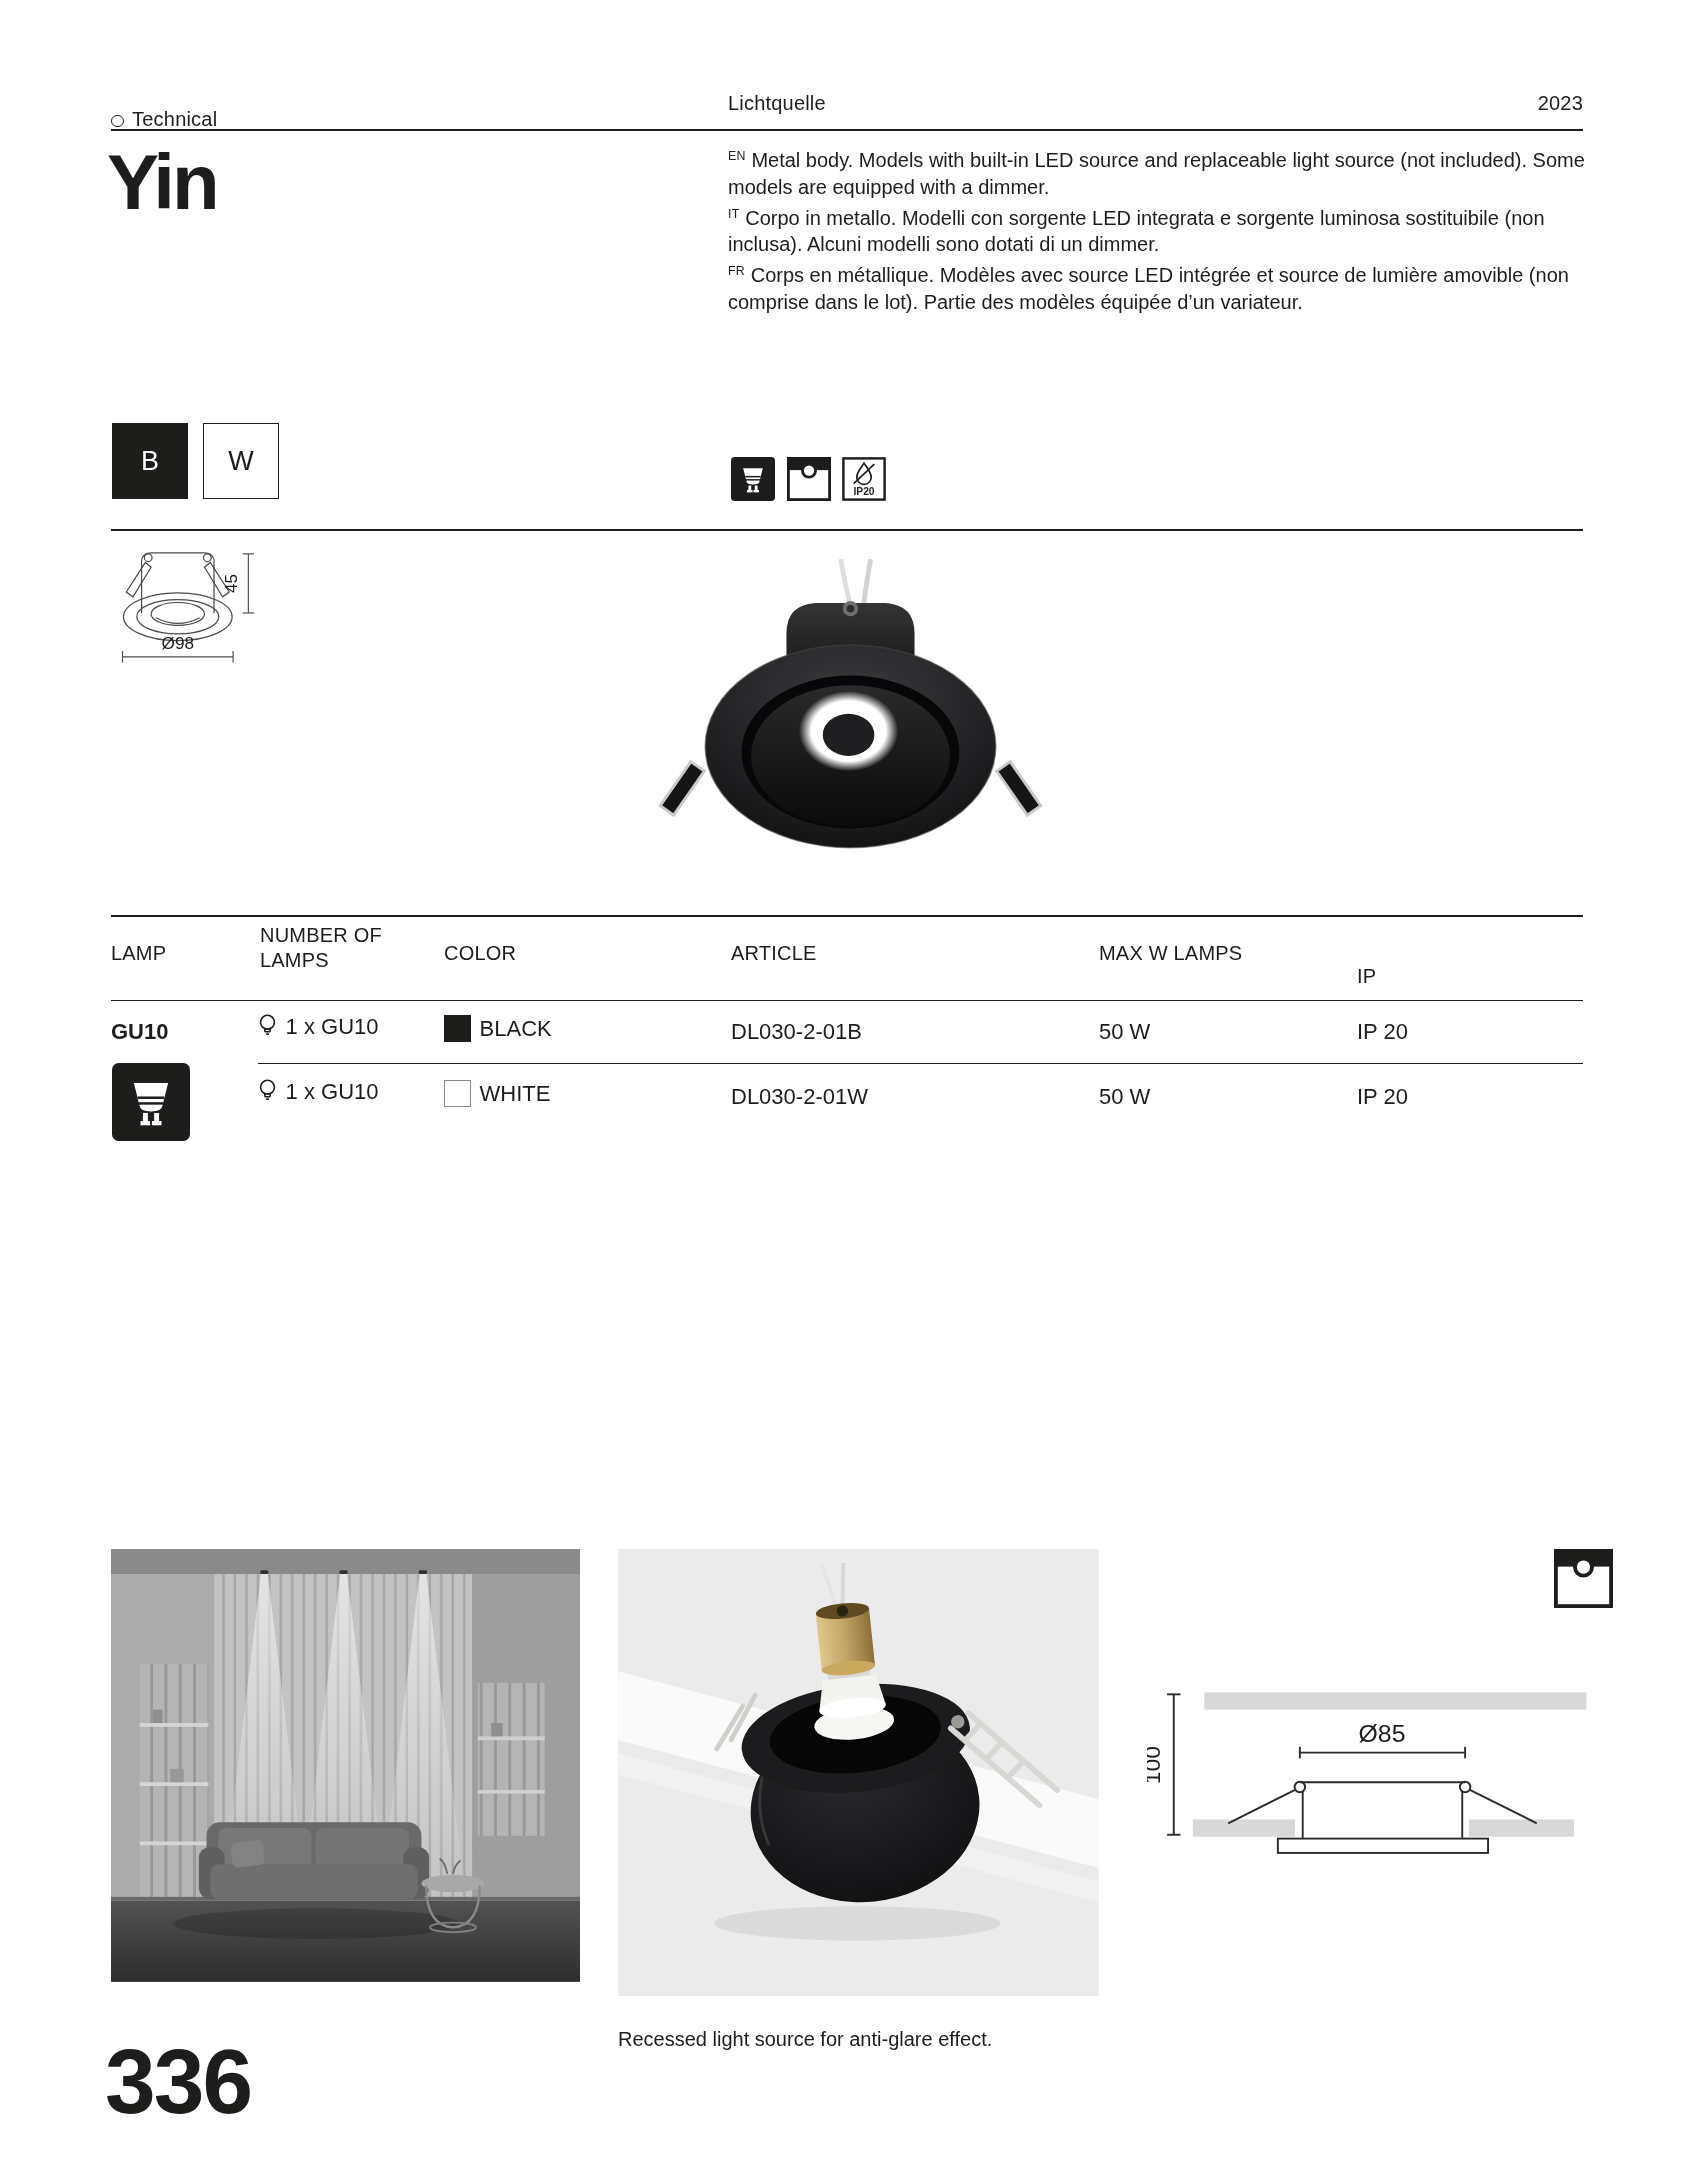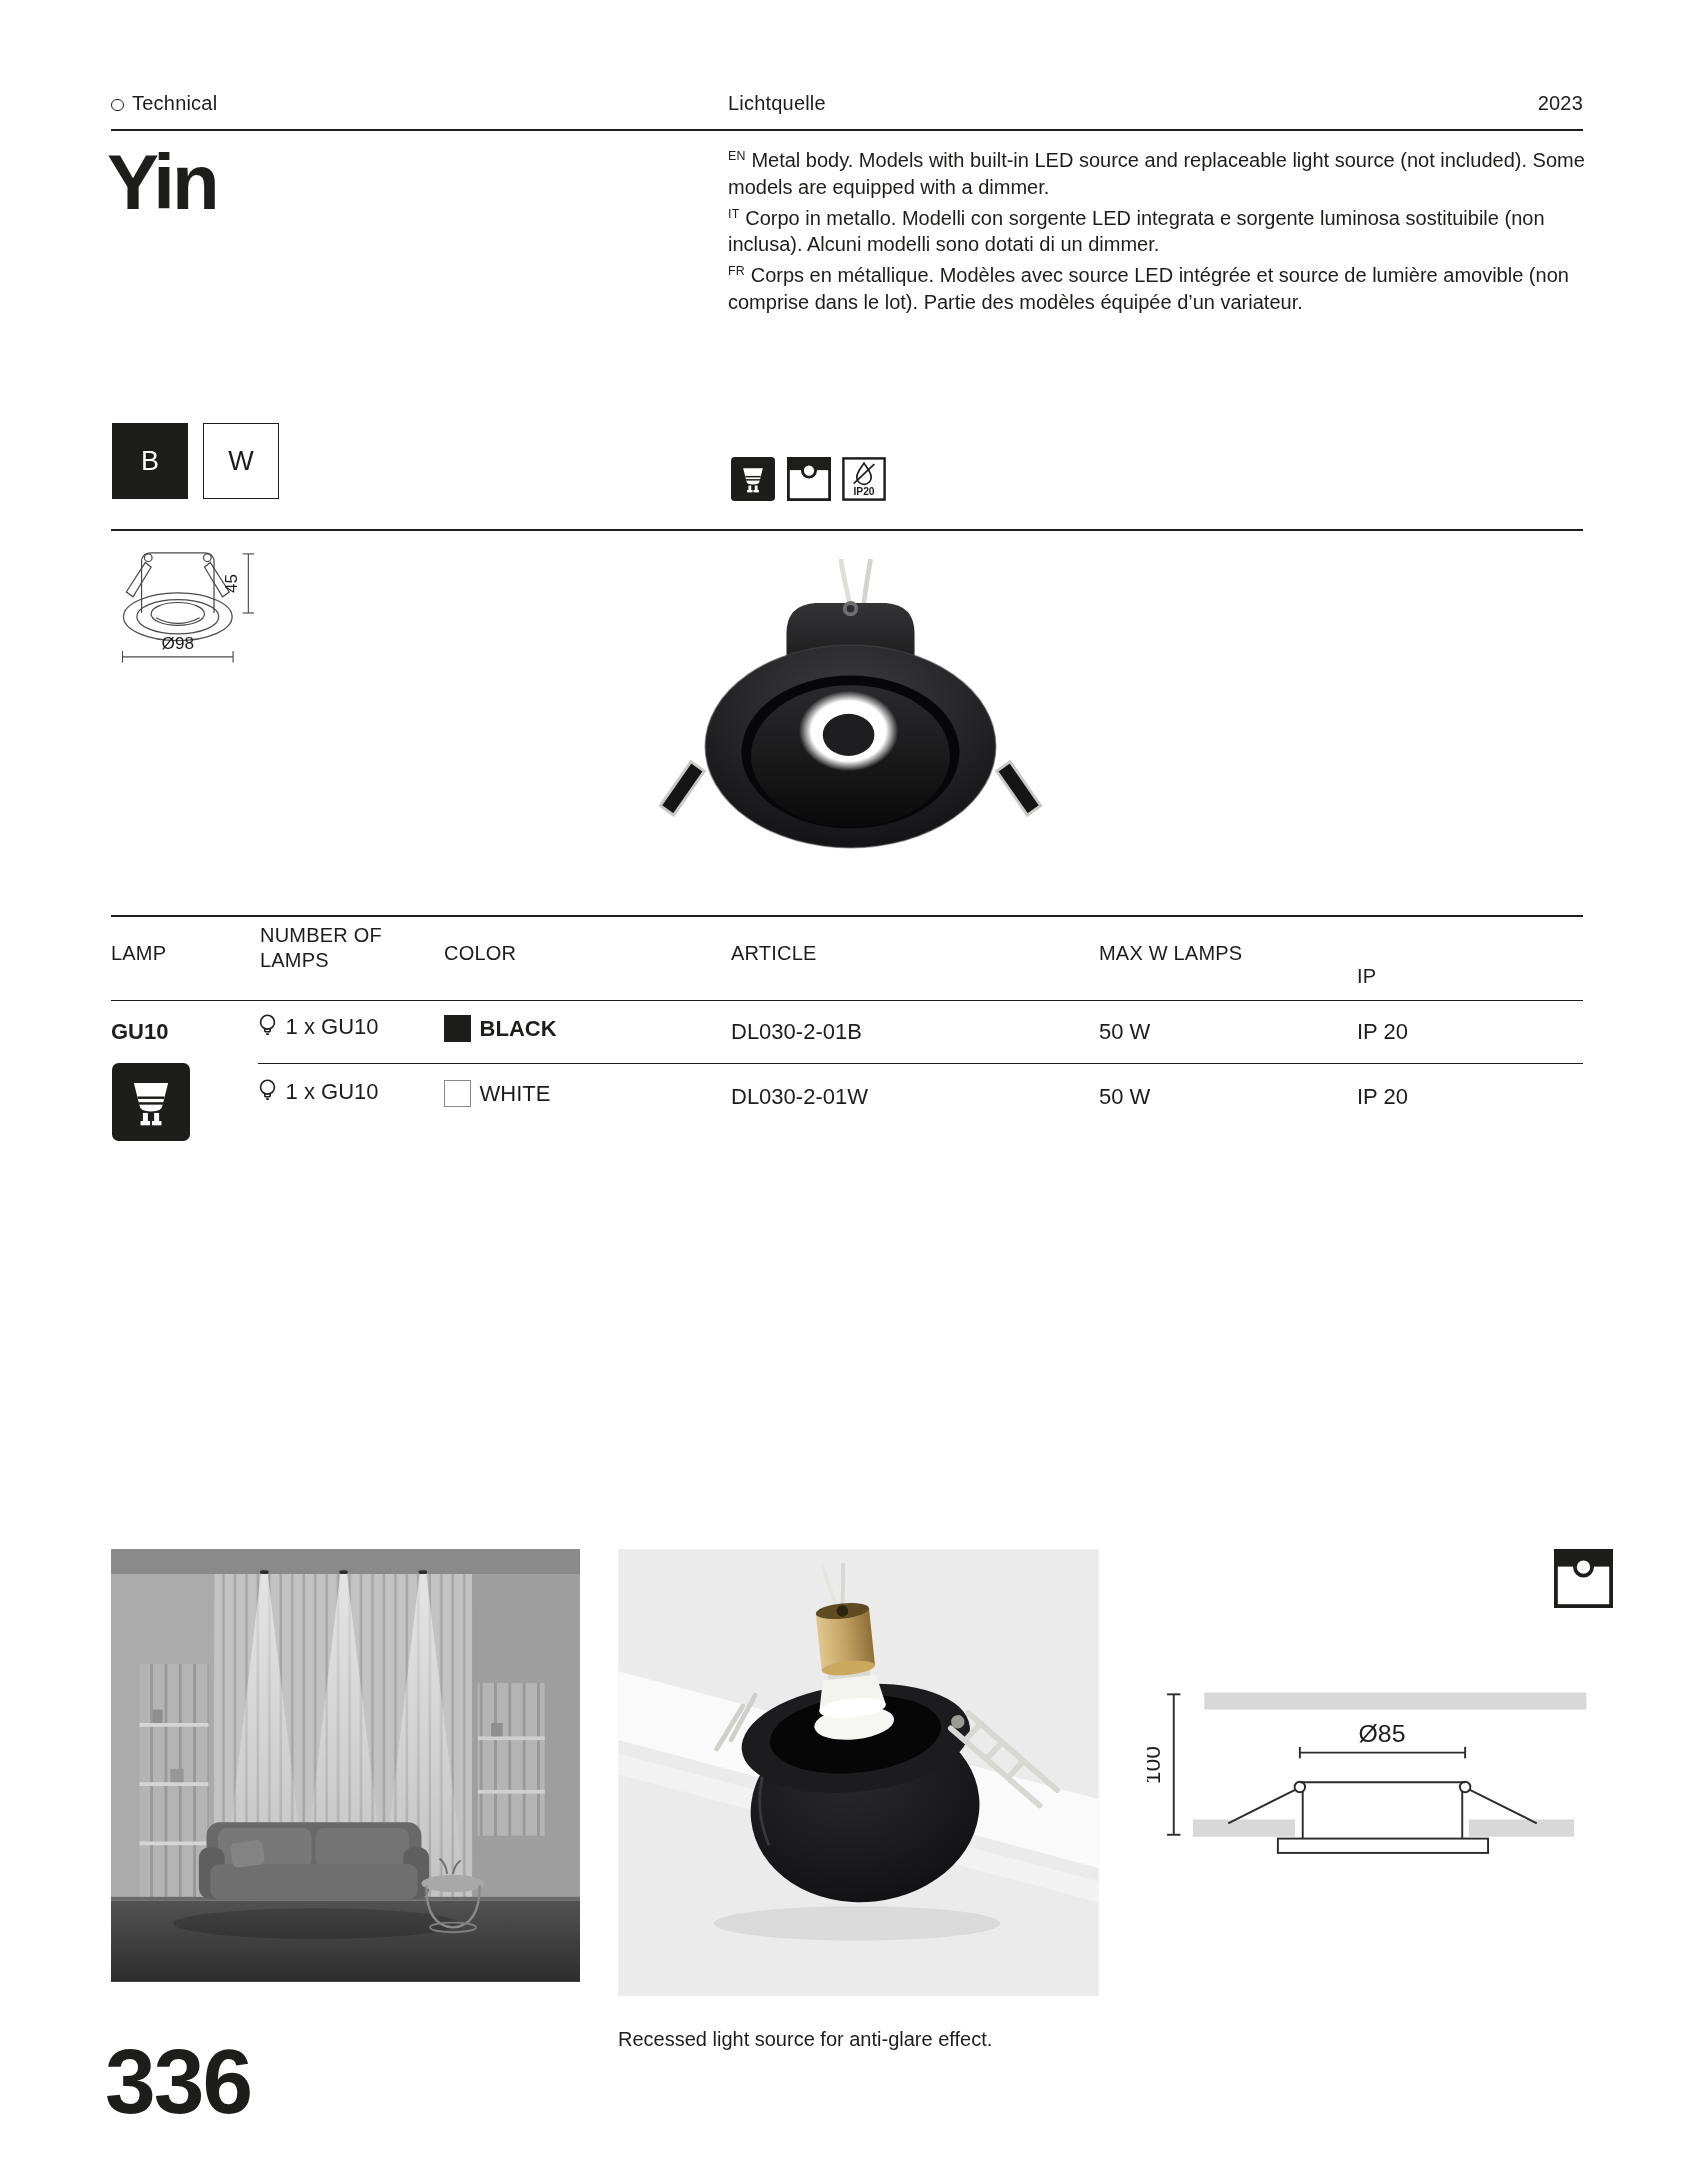--- a/index.html
+++ b/index.html
@@ -43,21 +43,21 @@
   .caption{font-size:20px;}
   .pagenum{font-size:91px;font-weight:700;letter-spacing:-1.9px;line-height:1;}
 
   svg text{font-family:"Liberation Sans",sans-serif;fill:#1d1d1b;}
 </style>
 </head>
 <body>
 
 <div id="page">
 
-  <div class="abs hdr" style="left:111px;top:92px;">
+  <div class="abs hdr" style="left:111px;top:108px;">
     <span class="circle-marker"></span><span>Technical</span>
   </div>
   <div class="abs hdr" style="left:728px;top:92px;">Lichtquelle</div>
   <div class="abs hdr" style="right:110px;top:92px;">2023</div>
   <div class="rule" style="top:129px;"></div>
 
   <div class="abs title" style="left:107px;top:143px;">Yin</div>
 
   <div class="abs desc" style="left:728px;top:143px;">
     <p><span class="lang">EN</span><span> Metal body. Models with built-in LED source and replaceable light source (not included). Some models are equipped with a dimmer.</span></p>
@@ -170,21 +170,21 @@
   <div class="rule-thin" style="left:111px;width:1472px;top:1000px;"></div>
 
   <div class="abs td td-bold" style="left:111px;top:1019px;">GU10</div>
   <div class="abs cellrow" style="left:258px;top:1013px;">
     <svg width="19" height="27" viewBox="0 0 20 28">
       <circle cx="10" cy="9.5" r="7.3" fill="none" stroke="#1d1d1b" stroke-width="1.7"></circle>
       <path d="M7.2 16 V19.5 M12.8 16 V19.5 M7.2 19.5 H12.8 M8.6 22 H11.4" fill="none" stroke="#1d1d1b" stroke-width="1.7"></path>
     </svg>
     <span class="td">1 x GU10</span>
   </div>
-  <div class="abs cellrow" style="left:444px;top:1015px;font-weight:bold;">
+  <div class="abs cellrow" style="left:444px;top:1015px;">
     <span class="swatch-sm sw-black"></span>
     <span class="td">BLACK</span>
   </div>
   <div class="abs td" style="left:731px;top:1019px;">DL030-2-01B</div>
   <div class="abs td" style="left:1099px;top:1019px;">50 W</div>
   <div class="abs td" style="left:1357px;top:1019px;">IP 20</div>
 
   <div class="rule-thin" style="left:258px;width:1325px;top:1063px;"></div>
 
   <div class="abs cellrow" style="left:258px;top:1078px;">

